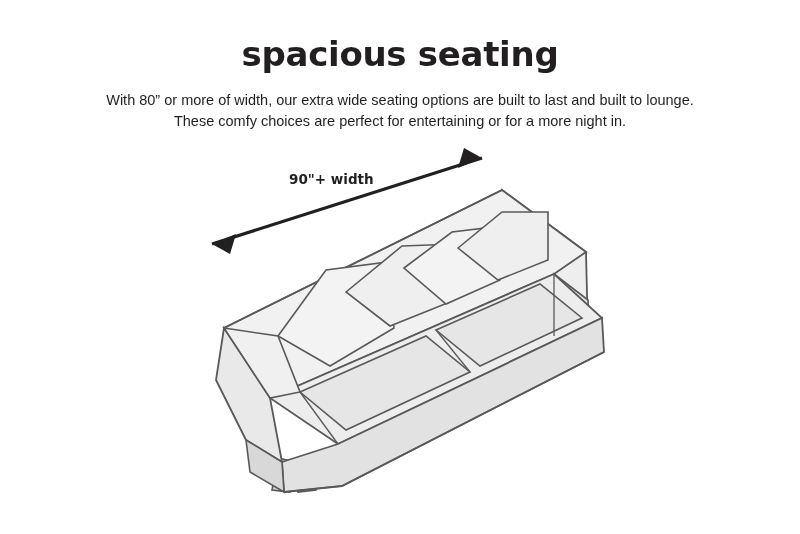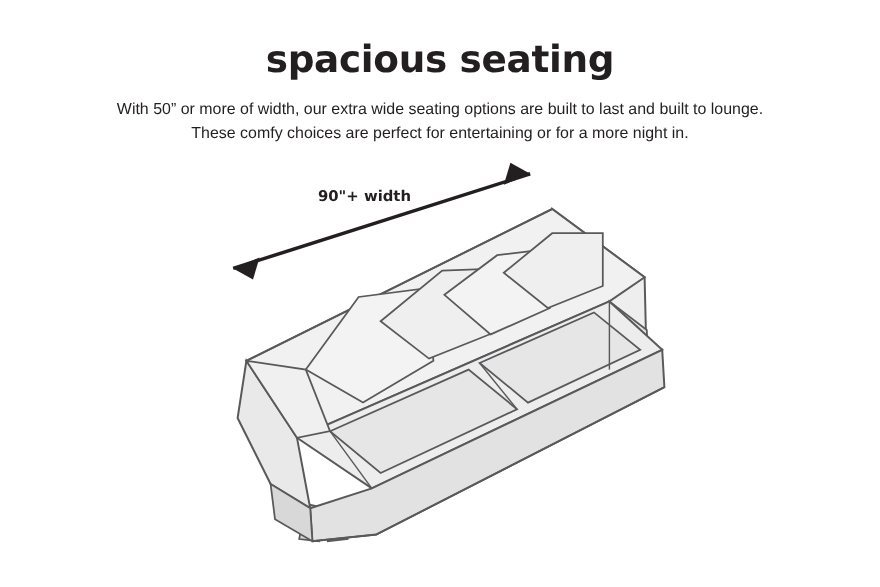--- a/index.html
+++ b/index.html
@@ -69,21 +69,21 @@
   }
 </style>
 </head>
 <body>
 
 <div class="page">
 
   <div class="headline">spacious seating</div>
 
   <div class="subcopy">
-    <span class="line">With 50” or more of width, our extra wide seating options are built to last and built to lounge.</span>
+    <span class="line">With 80” or more of width, our extra wide seating options are built to last and built to lounge.</span>
     <span class="line">These comfy choices are perfect for entertaining or for a more night in.</span>
   </div>
 
   <div class="dim-label">90"+ width</div>
 
   <div class="illustration">
     <svg width="520" height="380" viewBox="0 0 520 380" xmlns="http://www.w3.org/2000/svg">
 
       <g>
         <line x1="62" y1="104" x2="332" y2="18" stroke="#231f20" stroke-width="3.2"></line>

